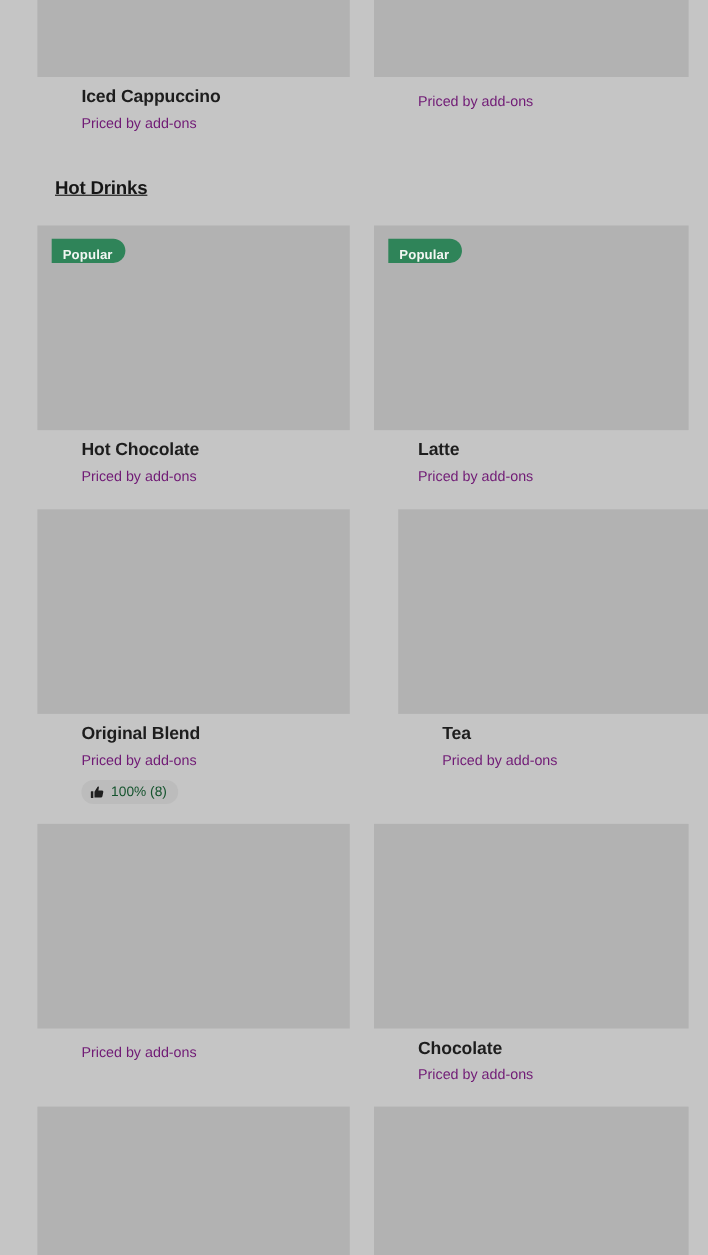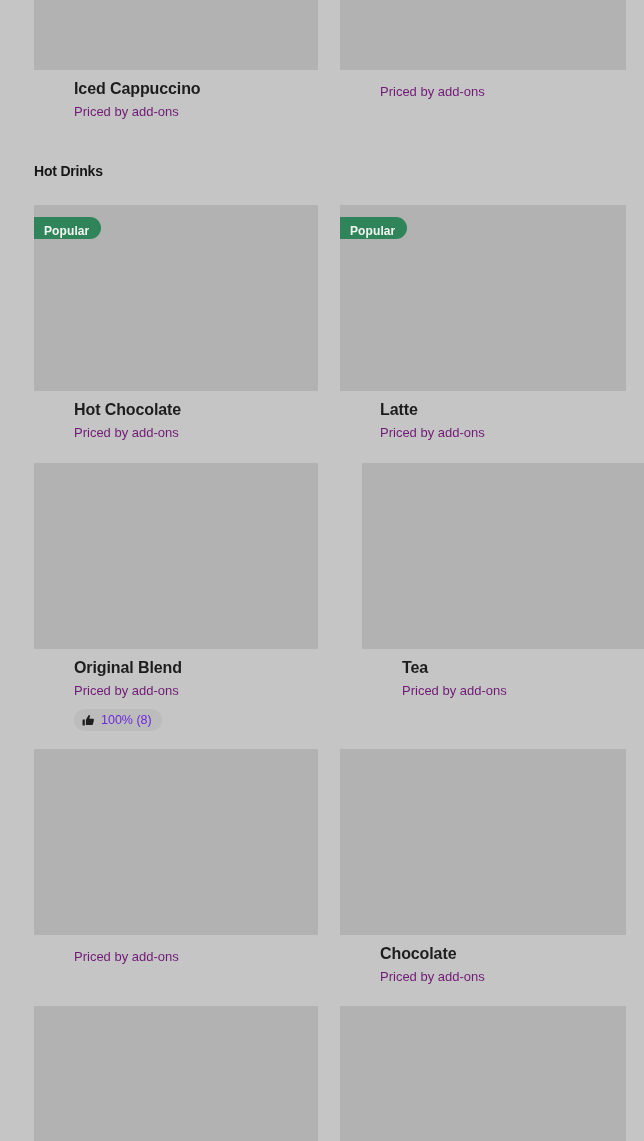--- a/index.html
+++ b/index.html
@@ -33,21 +33,21 @@
   .card-media {
     position: relative;
     width: 100%;
     height: 186px;
     background: #b2b2b2;
     overflow: hidden;
   }
 
   .badge-popular {
     position: absolute;
-    left: 0;
+    left: 13px;
     top: 12px;
     height: 22px;
     padding: 5px 12px 0 10px;
     display: inline-flex;
     align-items: center;
     background: #2f8459;
     color: #f2f6f3;
     font-size: 12px;
     font-weight: 600;
     letter-spacing: 0.1px;
@@ -81,43 +81,44 @@
   .rating-chip {
     margin-top: 9px;
     display: inline-flex;
     align-items: center;
     gap: 6px;
     height: 22px;
     padding: 0 10px 0 8px;
     background: #bcbcbc;
     border-radius: 11px;
     font-size: 12.5px;
-    color: #6d28d9;
+    color: #14532d;
     white-space: nowrap;
   }
 
   .thumb-icon {
     display: inline-block;
     width: 13px;
     height: 13px;
     flex: 0 0 13px;
     line-height: 0;
   }
 
   .thumb-icon svg { display: block; width: 13px; height: 13px; }
 
   
   .section-heading {
     position: absolute;
-    left: 34px;
-    font-size: 14px;
+    left: 50px;
+    font-size: 17px;
     font-weight: 700;
     color: #161616;
     letter-spacing: -0.2px;
     line-height: 26px;
+    text-decoration: underline;
   }
 
   
   .row { position: absolute; left: 34px; width: 592px;
          display: grid; grid-template-columns: 284px 286px; column-gap: 22px; }
 </style>
 </head>
 <body>
 
 <div class="page">

